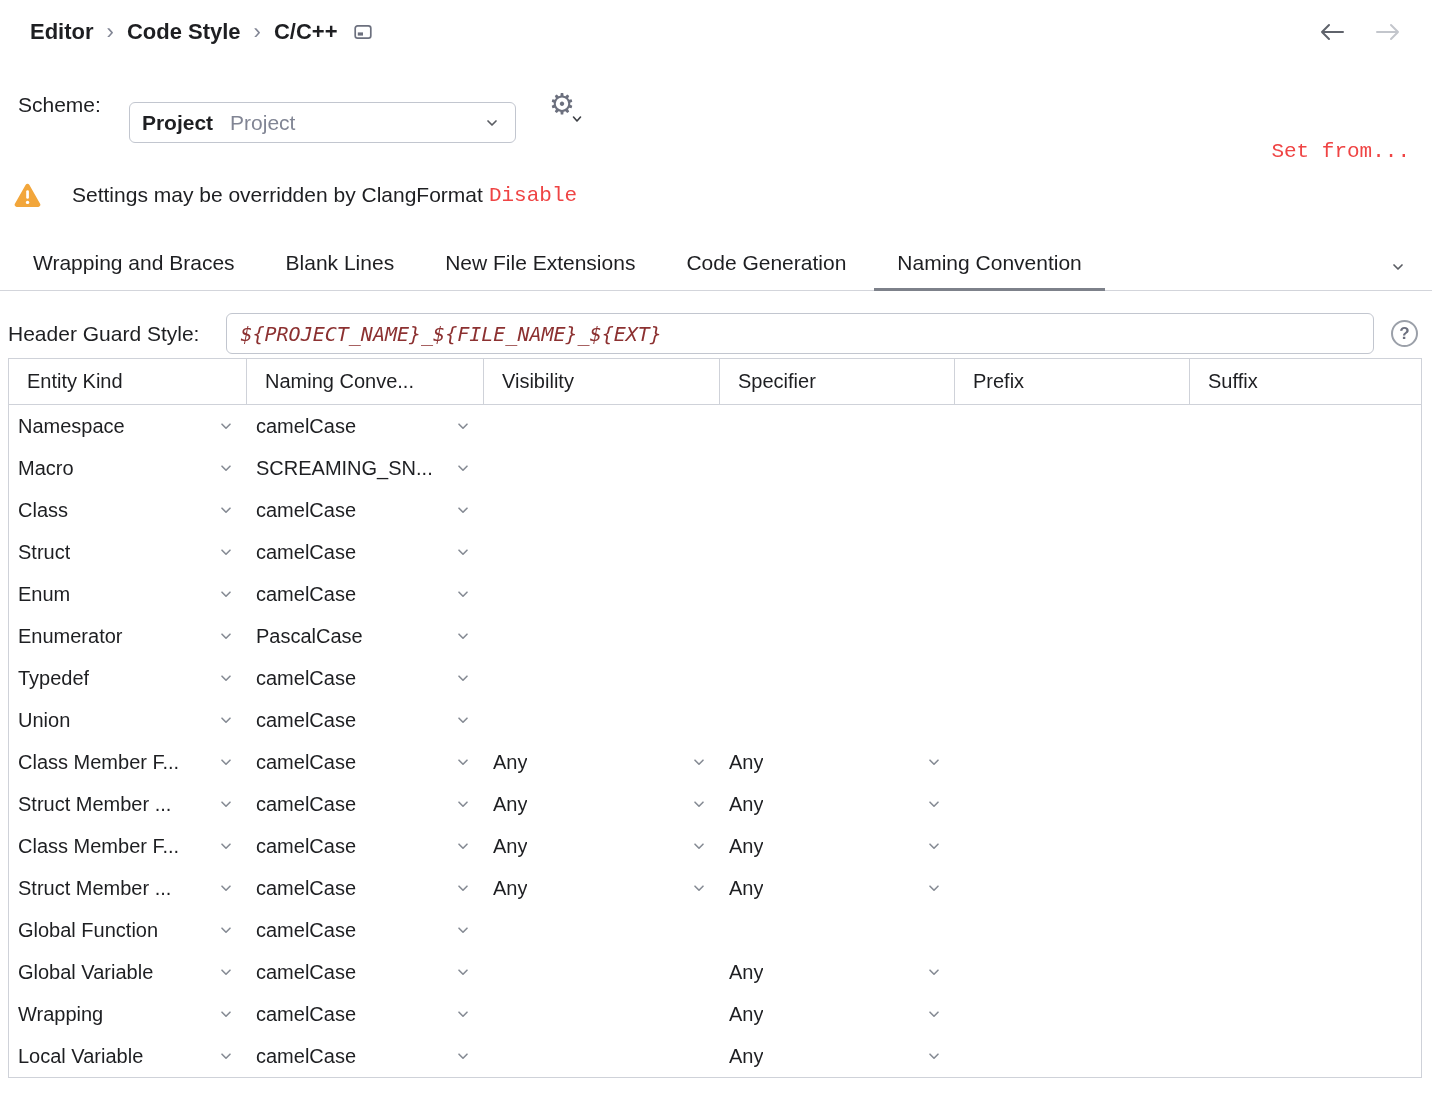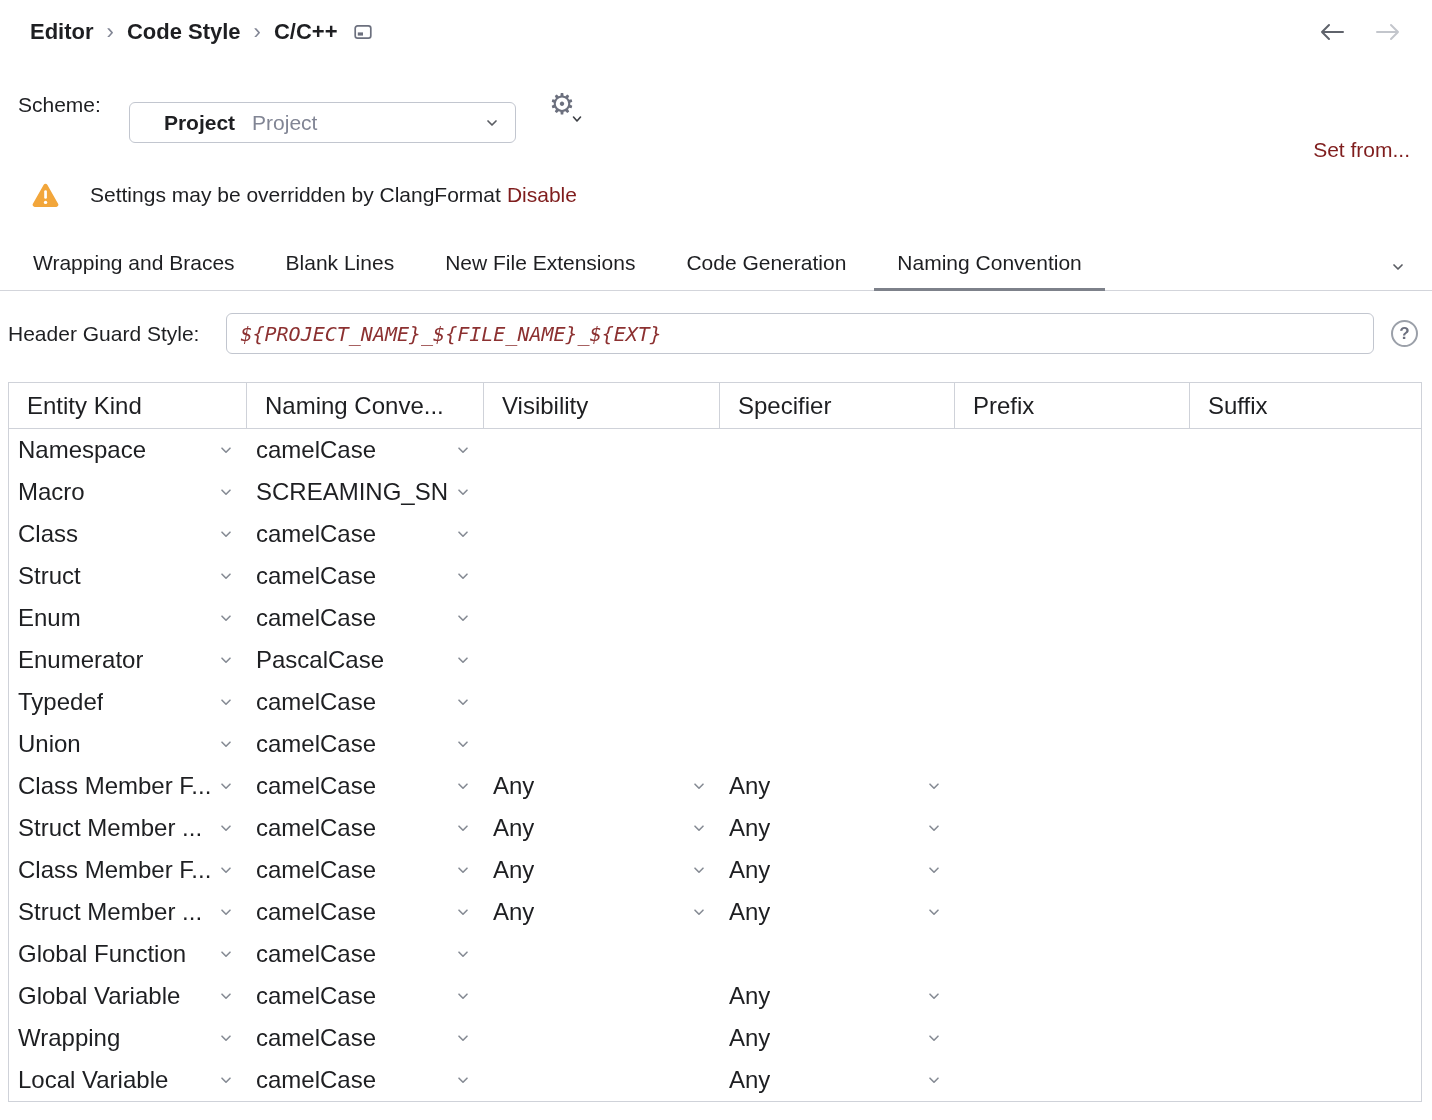--- a/index.html
+++ b/index.html
@@ -17,34 +17,34 @@
   .bc-sep { color:#818594; font-weight:400; font-size:22px; }
   .crumb { cursor:pointer; }
   .crumb-icon { display:inline-flex; margin-left:3px; cursor:pointer; }
   .nav-arrows { display:flex; align-items:center; gap:28px; }
   .nav-btn { cursor:pointer; display:inline-flex; }
 
   
   .scheme-row { display:flex; align-items:center; margin-top:36px; padding-left:18px; height:41px; }
   .scheme-label { color:#1e1f22; }
   .combobox { display:flex; align-items:center; width:387px; height:41px; margin-left:28px;
-              border:1px solid #c2c6cf; border-radius:6px; padding:0 13px 0 34px; cursor:pointer; background:#fff;margin-top:36px; }
+              border:1px solid #c2c6cf; border-radius:6px; padding:0 13px 0 12px; cursor:pointer; background:#fff;margin-top:36px; }
   .combo-primary { font-weight:700; }
   .combo-secondary { color:#818594; margin-left:17px; }
   .combo-chevron { margin-left:auto; display:inline-flex; }
   .gear-wrap { margin-left:30px; position:relative; display:inline-flex; cursor:pointer; width:32px; height:32px; align-items:center; justify-content:center; }
   .gear-glyph::before { content:"\2699"; font-size:29px; color:#6c707e; line-height:1; }
   .gear-caret { position:absolute; right:-4px; bottom:-2px; }
 
   
   .setfrom-row { text-align:right; padding-right:22px; margin-top:13px; height:27px; }
-  .link { color:#7f1d1d; cursor:pointer; text-decoration:none; }
+  .link { color:#ef4444; cursor:pointer; text-decoration:none;font-family:Liberation Mono, monospace; }
 
   
-  .warning-row { display:flex; align-items:center; margin-top:15px; padding-left:31px; height:30px; }
+  .warning-row { display:flex; align-items:center; margin-top:15px; padding-left:13px; height:30px; }
   .warning-icon { display:inline-flex; flex:none; }
   .warning-text { margin-left:30px; }
   .warning-row .link { margin-left:6px; }
 
   
   .tabs-row { display:flex; align-items:flex-end; margin-top:34px; padding:0 10px; gap:5px;
               border-bottom:1px solid #d3d5db; height:47px; position:relative; }
   .tab { padding:0 23px 15px 23px; white-space:nowrap; cursor:pointer; position:relative;text-align:center; }
   .tab.active::after { content:""; position:absolute; left:0; right:0; bottom:-1px; height:3px; background:#7d818a; }
   .tabs-overflow { position:absolute; right:24px; bottom:13px; cursor:pointer; }
@@ -53,21 +53,21 @@
   .header-guard-row { display:flex; align-items:center; margin-top:22px; padding:0 14px 0 8px; height:41px; }
   .hg-label { white-space:nowrap; }
   .hg-input { flex:1; margin-left:27px; height:41px; border:1px solid #c2c6cf; border-radius:6px;
               padding:0 13px; outline:none; background:#fff;
               font-family:"DejaVu Sans Mono", monospace; font-style:italic; font-size:20px; color:#8c3131; }
   .help-icon { margin-left:17px; width:27px; height:27px; flex:none; border:2px solid #9ba0a9; border-radius:50%;
                color:#6c707e; display:flex; align-items:center; justify-content:center;
                font-size:17px; font-weight:700; cursor:pointer; }
 
   
-  .table { margin:28px 10px 0 8px; border:1px solid #cfd2d9; font-size:24px; }
+  .table { margin:4px 10px 0 8px; border:1px solid #cfd2d9; font-size:20px; }
   .thead { display:flex; height:46px; border-bottom:1px solid #cfd2d9; }
   .th { display:flex; align-items:center; padding-left:18px; border-right:1px solid #cfd2d9; white-space:nowrap; overflow:hidden; }
   .th:last-child { border-right:none; }
   .c0 { width:238px; flex:none; } .c1 { width:237px; flex:none;text-align:right; } .c2 { width:236px; flex:none; }
   .c3 { width:235px; flex:none; } .c4 { width:235px; flex:none; } .c5 { flex:1; }
   .trow { display:flex; height:42px; }
   .tcell { display:flex; align-items:center; padding:0 12px 0 9px; overflow:hidden; }
   .cell-label { white-space:nowrap; overflow:hidden; }
   .chev { margin-left:auto; display:inline-flex; flex:none; padding-left:4px; }
 </style>

